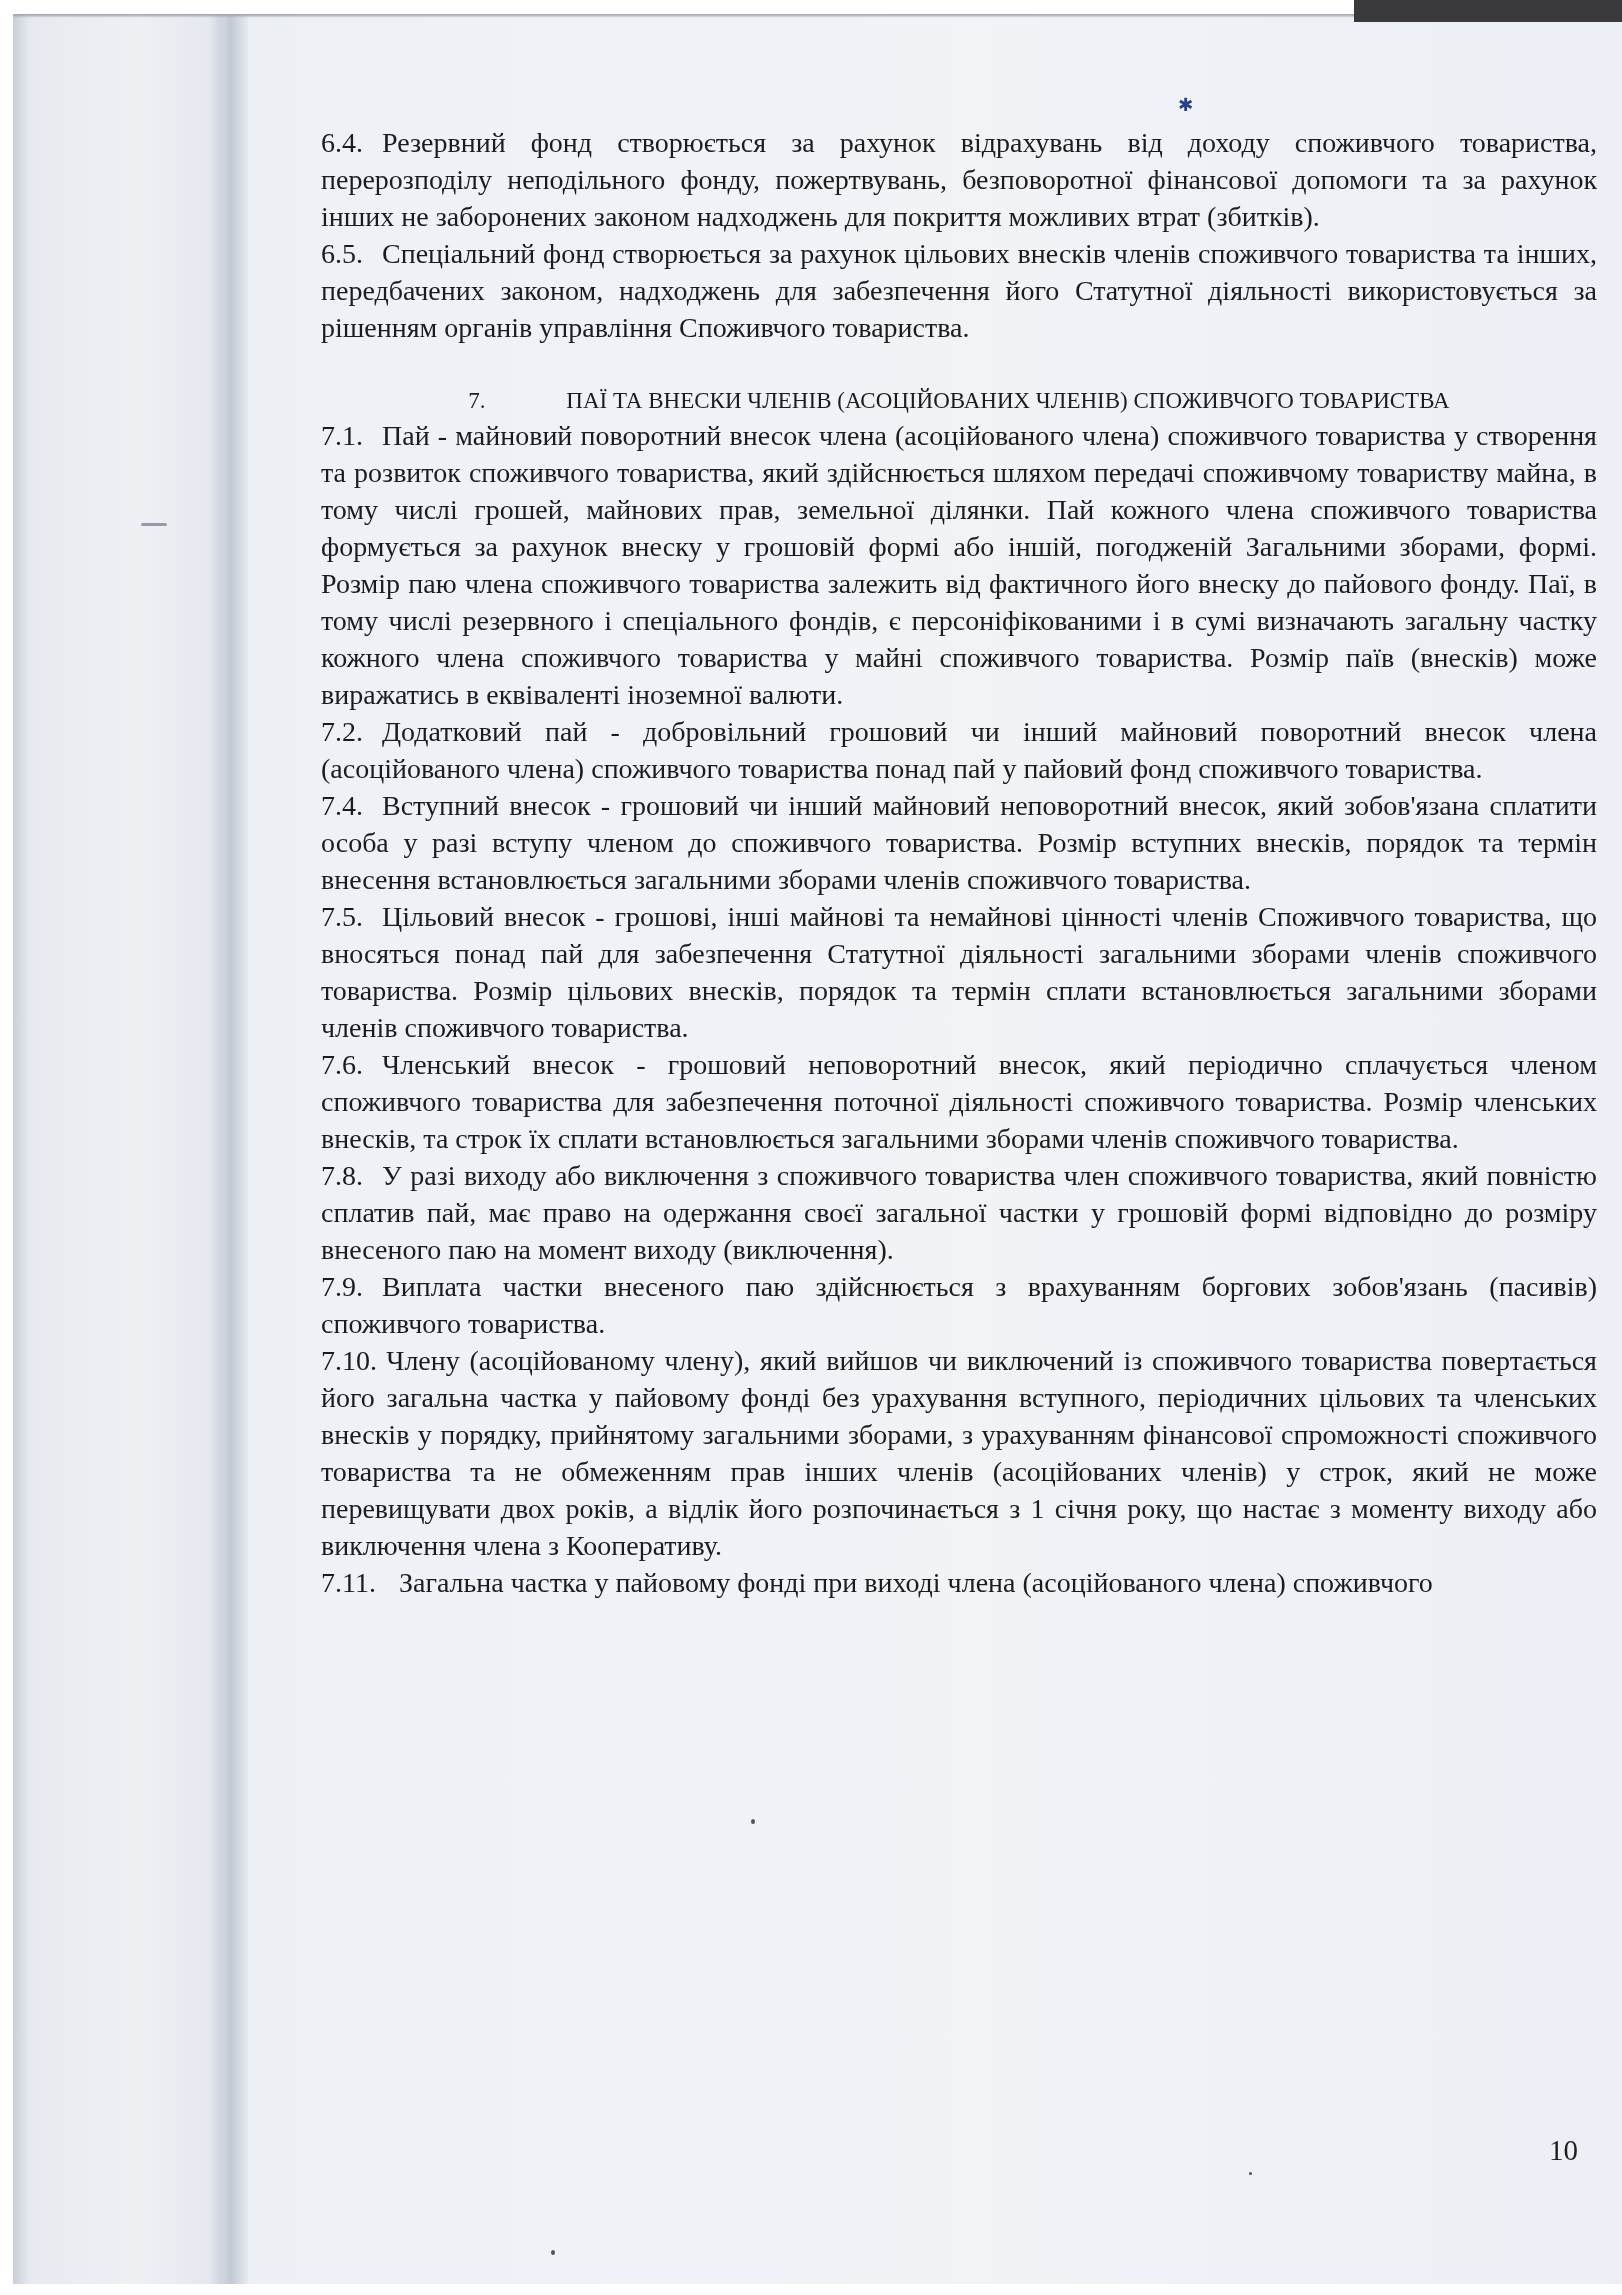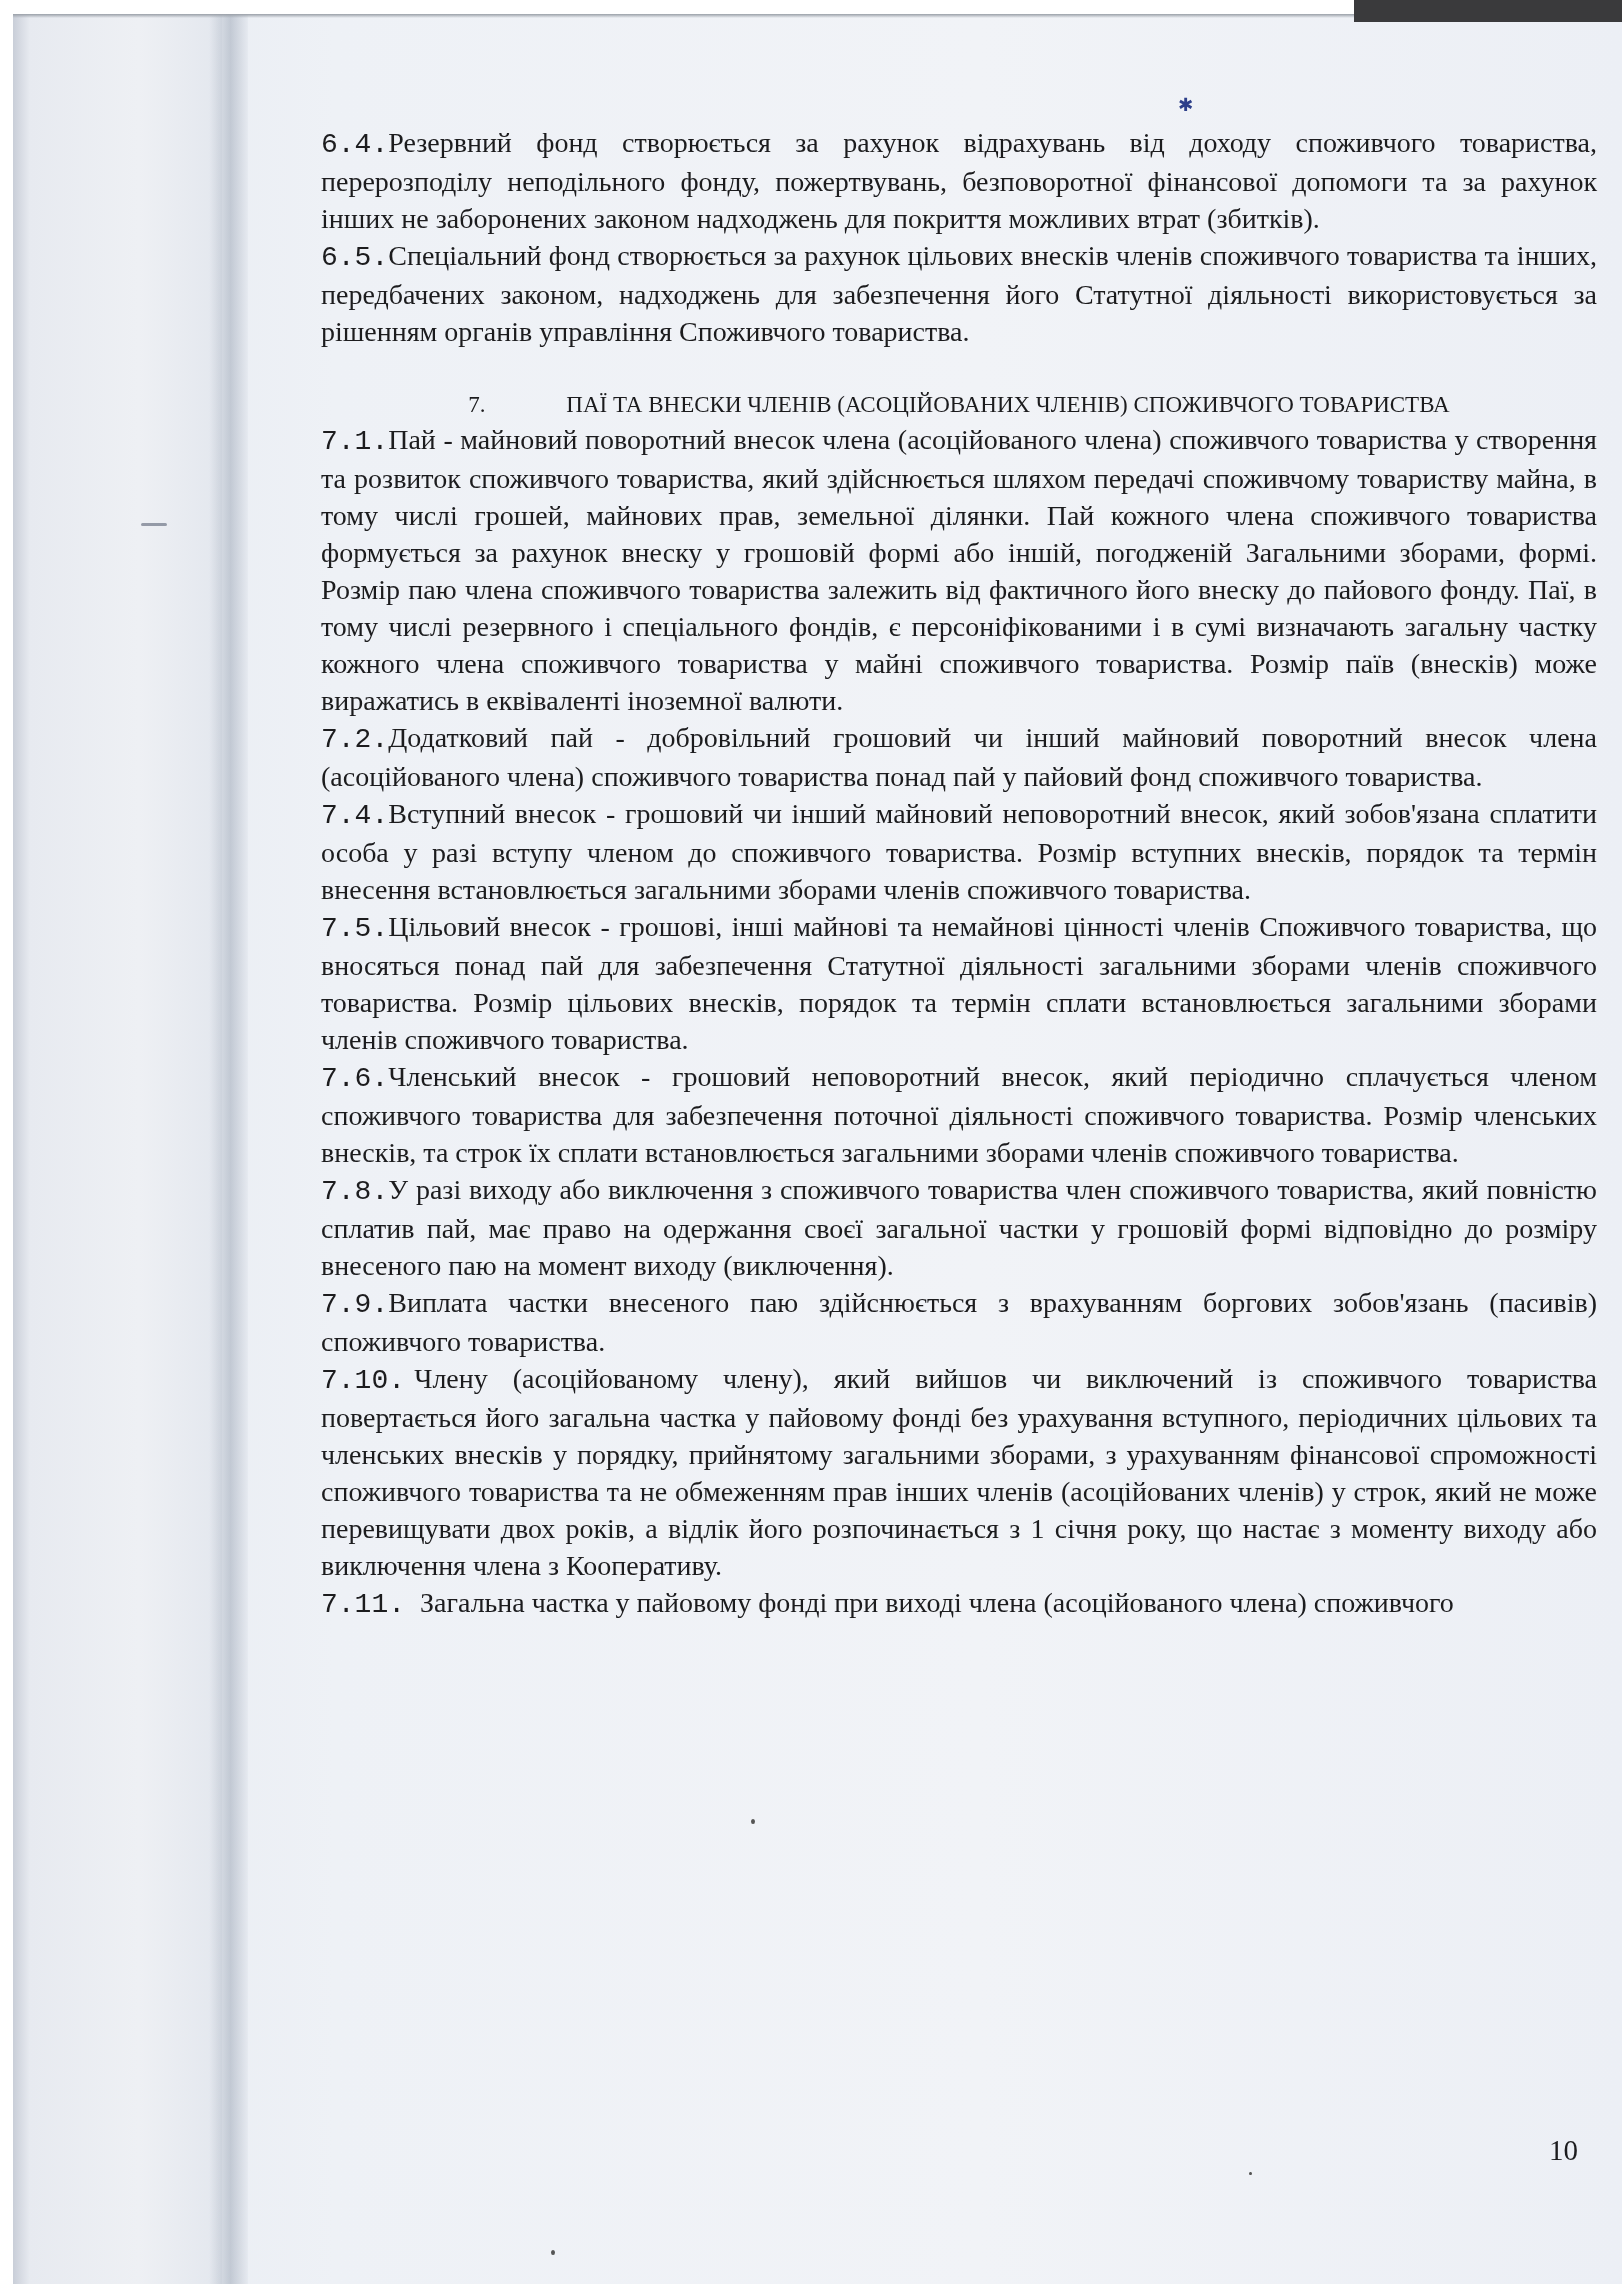--- a/index.html
+++ b/index.html
@@ -37,21 +37,21 @@
     position: absolute; left: 1178px; top: 97px; width: 14.4px; height: 17px;
     color: #2d3f8a; font-size: 18.3px; line-height: 17px;
   }
   .dot { position: absolute; width: 3.9px; height: 5.2px; background: #555; border-radius: 50%; }
 
   .content {
     position: absolute; left: 321px; top: 124px; width: 1276px;
     font-size: 28px; line-height: 37px;
   }
   .para { text-align: justify; text-align-last: left; margin: 0; }
-  .para .num { display: inline-block; min-width: 61px; font-family: Liberation Mono, monospace; }
+  .para .num { display: inline-block; min-width: 61px; }
   .heading {
     font-weight: normal; text-align: center; margin: 38px 0 0 0;
     font-size: 23px; line-height: 33px;
   }
   .heading .hnum { display: inline-block; width: 98px; text-align: left; }
   .page-number {
     position: absolute; left: 1549px; top: 2134px; font-size: 29px; text-align: right;
   }
 </style>
 </head>
@@ -99,18 +99,18 @@
   <p class="para">
     <span class="num">7.8.</span><span>У разі виходу або виключення з споживчого товариства член споживчого товариства, який повністю сплатив пай, має право на одержання своєї загальної частки у грошовій формі відповідно до розміру внесеного паю на момент виходу (виключення).</span>
   </p>
   <p class="para">
     <span class="num">7.9.</span><span>Виплата частки внесеного паю здійснюється з врахуванням боргових зобов'язань (пасивів) споживчого товариства.</span>
   </p>
   <p class="para">
     <span class="num" style="min-width:0; margin-right:9.2px;">7.10.</span><span>Члену (асоційованому члену), який вийшов чи виключений із споживчого товариства повертається його загальна частка у пайовому фонді без урахування вступного, періодичних цільових та членських внесків у порядку, прийнятому загальними зборами, з урахуванням фінансової спроможності споживчого товариства та не обмеженням прав інших членів (асоційованих членів) у строк, який не може перевищувати двох років, а відлік його розпочинається з 1 січня року, що настає з моменту виходу або виключення члена з Кооперативу.</span>
   </p>
   <p class="para">
-    <span class="num" style="min-width:0; margin-right:15px;">7.11.</span><span>Загальна частка у пайовому фонді при виході члена (асоційованого члена) споживчого</span>
+    <span class="num" style="min-width:0; margin-right:23px;">7.11.</span><span>Загальна частка у пайовому фонді при виході члена (асоційованого члена) споживчого</span>
   </p>
 </div>
 
 <div class="page-number">10</div>
 
 
 </body></html>

